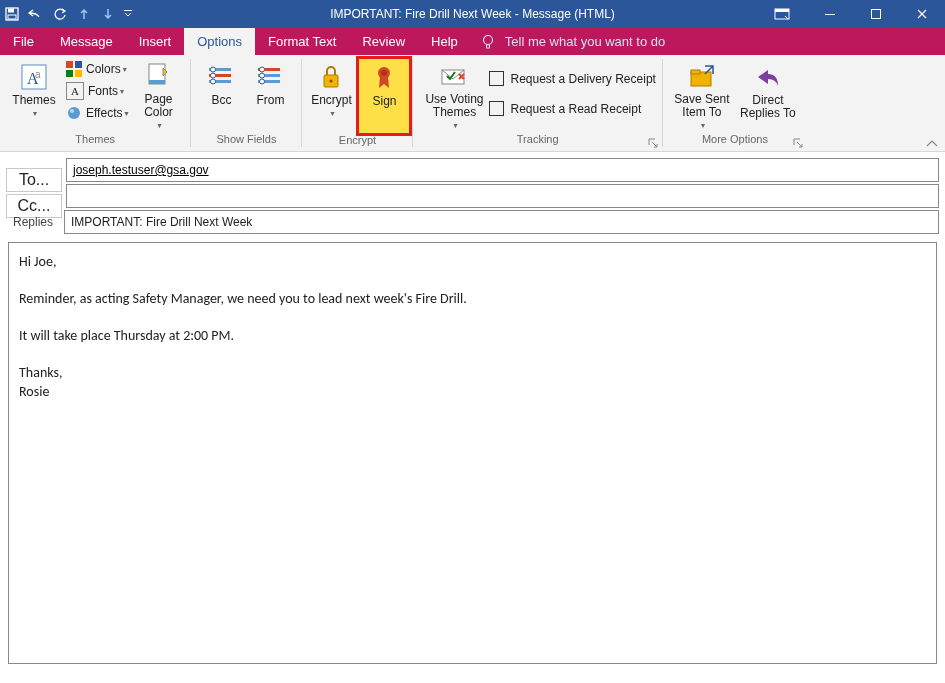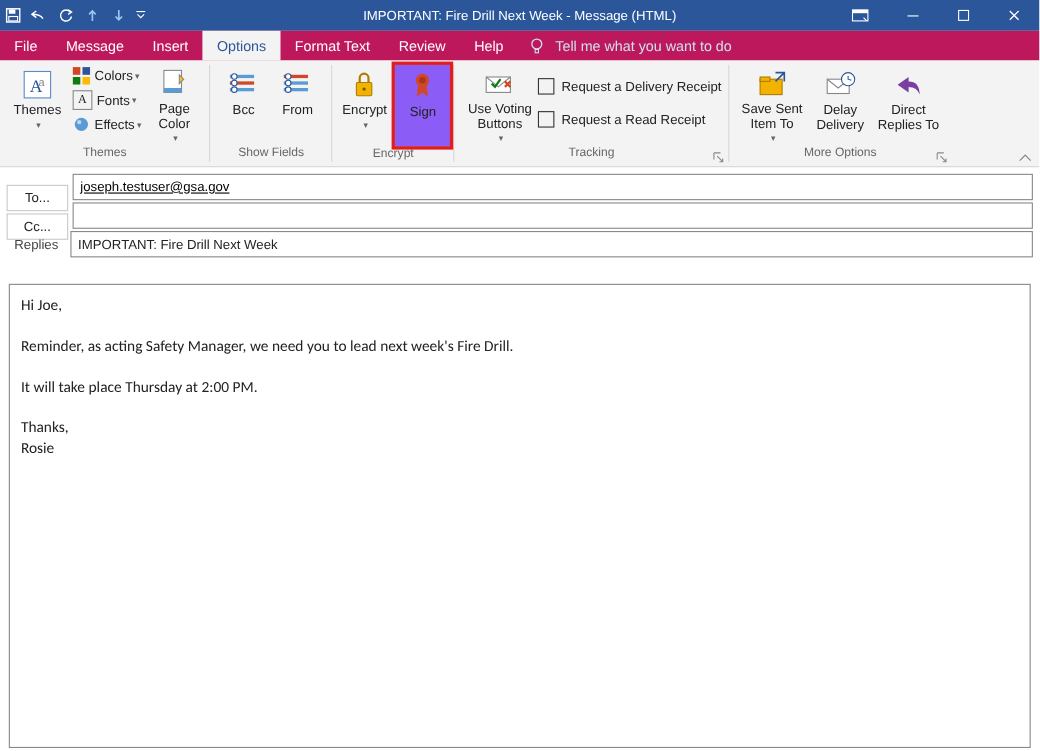--- a/index.html
+++ b/index.html
@@ -26,35 +26,35 @@
   .ribbon .group{display:flex;flex-direction:column;height:96px;}
   .ribbon .group-body{flex:1;display:flex;align-items:flex-start;padding:3px 6px 0 6px;}
   .ribbon .group-label{height:18px;text-align:center;font-size:11px;color:#666;}
   .ribbon .sep{width:1px;background:#d7d7d7;margin-top:4px;height:88px;}
   .big-btn{display:flex;flex-direction:column;align-items:center;justify-content:flex-start;padding:2px 4px 0 4px;width:46px;text-align:center;font-size:12px;line-height:13px;height:72px;position:relative;}
   .big-btn .ic{height:34px;display:flex;align-items:center;justify-content:center;}
   .small-row{height:22px;display:flex;align-items:center;font-size:12px;padding:0 4px;}
   .small-row .box{width:16px;height:16px;border:1px solid #888;margin-right:4px;display:flex;align-items:center;justify-content:center;}
   .dd{font-size:8px;color:#666;margin-left:2px;}
   .dialog-launcher{position:absolute;right:3px;bottom:2px;width:12px;height:12px;}
-  .highlight{background:#8b5cf6;border:1px solid #a8a8a8;outline:3px solid #e21d1d;outline-offset:-1px;}
+  .highlight{background:#fde047;border:1px solid #a8a8a8;outline:3px solid #e21d1d;outline-offset:-1px;}
   .ribbon-collapse{position:absolute;right:6px;bottom:2px;}
 
   
   .compose{display:flex;padding:6px;}
   .send-col{width:44px;display:flex;flex-direction:column;align-items:center;justify-content:center;border:1px solid #c9c9c9;height:68px;margin-right:4px;}
   .send-col .ic{height:22px;display:flex;align-items:center;}
   .field-row{height:24px;display:flex;align-items:center;margin-bottom:2px;}
-  .field-btn{border:1px solid #c9c9c9;width:54px;height:22px;display:flex;align-items:center;justify-content:center;font-size:12px;margin-top:20px;}
+  .field-btn{border:1px solid #c9c9c9;width:54px;height:22px;display:flex;align-items:center;justify-content:center;font-size:16px;margin-top:20px;}
   .field-input{flex:1;height:22px;border:1px solid #888;margin-left:4px;padding:0 6px;font-size:12px;display:flex;align-items:center;}
   .field-input.link{text-decoration:underline;color:#000;}
   .subject-label{width:54px;height:22px;display:flex;align-items:center;justify-content:center;font-size:12px;color:#444;}
 
   
-  .body-area{margin:16px 8px 8px 8px;border:1px solid #888;height:400px;padding:10px 10px;font-size:14px;line-height:1.35;font-family:Calibri,"Segoe UI",sans-serif;}
+  .body-area{margin:0 8px 8px 8px;border:1px solid #888;height:400px;padding:10px 10px;font-size:14px;line-height:1.35;font-family:Calibri,"Segoe UI",sans-serif;}
   .body-area p{margin:0 0 18px 0;}
   .body-area p.tight{margin:0;}
 
   .chk{display:flex;align-items:flex-end;height:22px;font-size:12px;}
   .chk .box{width:13px;height:13px;border:1px solid #333;margin-right:6px;}
 </style>
 </head>
 <body>
 
 <div class="titlebar">
@@ -265,21 +265,21 @@
     <div class="group-body">
       <div class="big-btn" style="width:62px;">
         <div class="ic">
           <svg width="30" height="26" viewBox="0 0 30 26">
               <rect x="3" y="6" width="22" height="14" fill="#fff" stroke="#888"></rect>
               <path d="M3 6 L14 15 L25 6" fill="none" stroke="#888"></path>
               <path d="M8 12 L11 15 L16 8" fill="none" stroke="#107c10" stroke-width="2"></path>
               <path d="M20 10 L25 15 M25 10 L20 15" stroke="#d24726" stroke-width="2"></path>
             </svg>
         </div>
-        <span>Use Voting Buttons</span>
+        <span>Use Voting Themes</span>
         <span class="dd">▾</span>
       </div>
       <div style="display:flex;flex-direction:column;padding-top:6px;">
         <div class="chk">
           <span class="box"></span>
           <span>Request a Delivery Receipt</span>
         </div>
         <div class="chk" style="margin-top:8px;">
           <span class="box"></span>
           <span>Request a Read Receipt</span>
@@ -301,31 +301,20 @@
       <div class="big-btn" style="width:58px;">
         <div class="ic">
           <svg width="30" height="26" viewBox="0 0 30 26">
               <rect x="4" y="8" width="20" height="14" fill="#f2b200" stroke="#b07c00"></rect>
               <rect x="4" y="6" width="9" height="4" fill="#f2b200" stroke="#b07c00"></rect>
               <path d="M18 2 L26 2 L26 10 M26 2 L18 10" stroke="#2b579a" stroke-width="1.5" fill="none"></path>
             </svg>
         </div>
         <span>Save Sent Item To</span>
         <span class="dd">▾</span>
-      </div>
-      <div class="big-btn" style="width:50px;">
-        <div class="ic">
-          <svg width="30" height="26" viewBox="0 0 30 26">
-              <rect x="3" y="8" width="20" height="13" fill="#fff" stroke="#888"></rect>
-              <path d="M3 8 L13 16 L23 8" fill="none" stroke="#888"></path>
-              <circle cx="22" cy="8" r="6" fill="#fff" stroke="#2b579a"></circle>
-              <path d="M22 5 L22 8 L25 9" stroke="#2b579a" fill="none"></path>
-            </svg>
-        </div>
-        <span>Delay Delivery</span>
       </div>
       <div class="big-btn" style="width:58px;">
         <div class="ic">
           <svg width="28" height="26" viewBox="0 0 28 26">
               <path d="M14 6 L4 13 L14 20 L14 15 Q22 15 24 22 Q24 10 14 10 Z" fill="#7b3fa0"></path>
             </svg>
         </div>
         <span>Direct Replies To</span>
       </div>
     </div>

